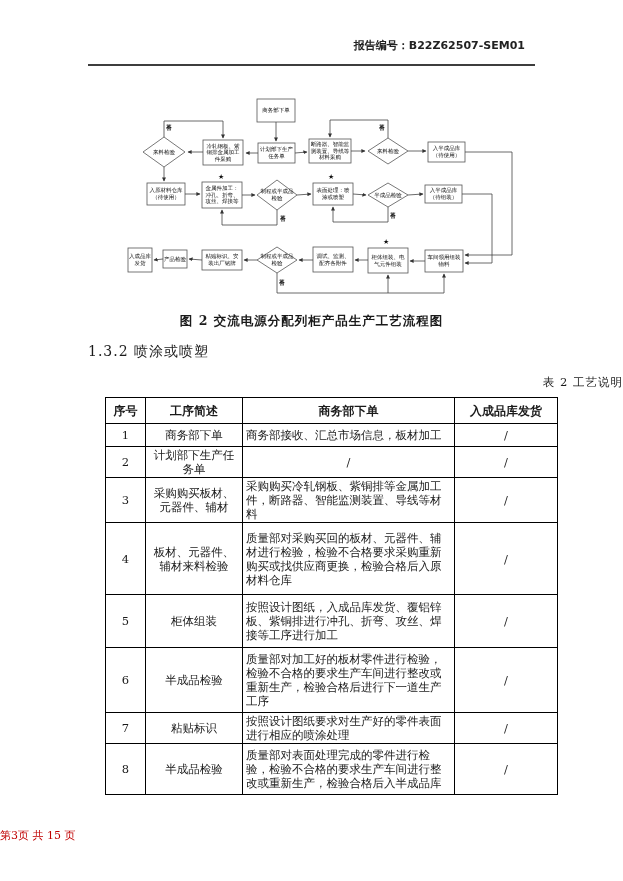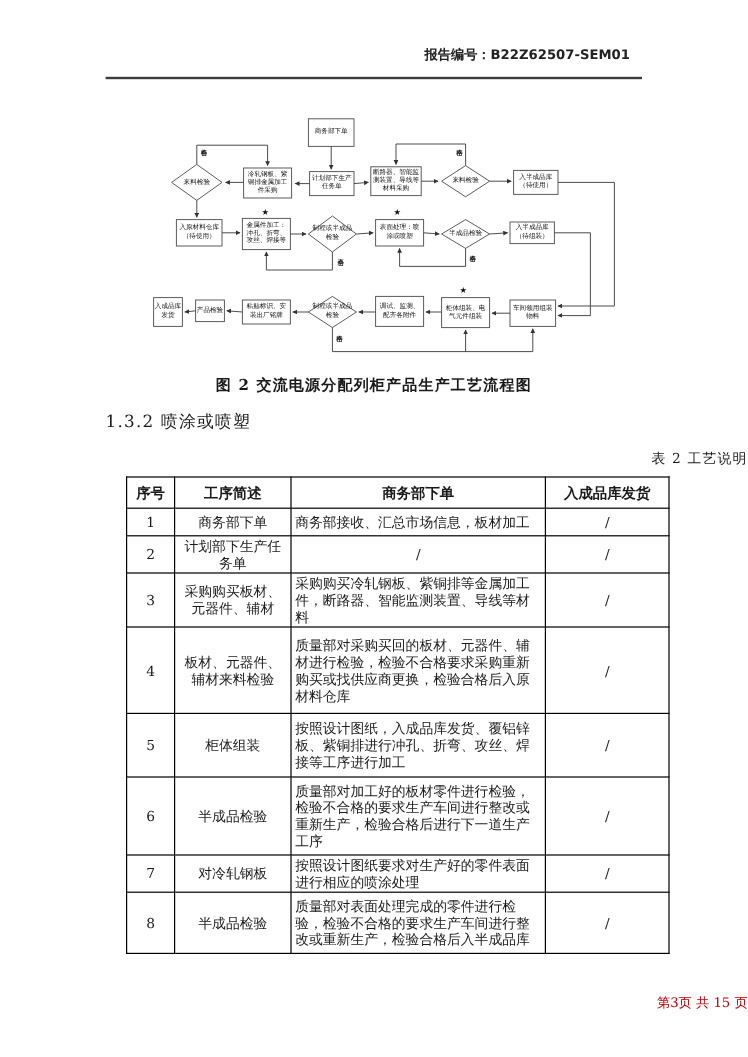--- a/index.html
+++ b/index.html
@@ -47,21 +47,21 @@
     border:1px solid #000;line-height:14px;padding:1px 3px;vertical-align:middle;
     box-sizing:border-box;overflow:hidden;
   }
   table.process th{font-weight:bold;text-align:center;font-size:12px;}
   td.c-no,td.c-em{text-align:center;}
   td.c-name{text-align:center;}
   td.c-desc{text-align:left;}
   col.w-no{width:40px;}col.w-name{width:97px;}col.w-desc{width:212px;}col.w-em{width:103px;}
 
   .page-footer{
-    position:absolute;top:828px;left:0;width:623px;text-align:right;
+    position:absolute;top:828px;left:0;width:623px;text-align:left;
     font-size:11px;color:#c00000;
   }
 </style>
 </head>
 <body>
 
 <div class="report-no">报告编号：B22Z62507-SEM01</div>
 <div class="header-rule"></div>
 
 <div class="flowchart">
@@ -204,21 +204,21 @@
     <td class="c-em">/</td>
   </tr>
   <tr style="height:65px;">
     <td class="c-no">6</td>
     <td class="c-name">半成品检验</td>
     <td class="c-desc">质量部对加工好的板材零件进行检验，检验不合格的要求生产车间进行整改或重新生产，检验合格后进行下一道生产工序</td>
     <td class="c-em">/</td>
   </tr>
   <tr style="height:31px;">
     <td class="c-no">7</td>
-    <td class="c-name">对冷轧钢板</td>
+    <td class="c-name">粘贴标识</td>
     <td class="c-desc">按照设计图纸要求对生产好的零件表面进行相应的喷涂处理</td>
     <td class="c-em">/</td>
   </tr>
   <tr style="height:51px;">
     <td class="c-no">8</td>
     <td class="c-name">半成品检验</td>
     <td class="c-desc">质量部对表面处理完成的零件进行检验，检验不合格的要求生产车间进行整改或重新生产，检验合格后入半成品库</td>
     <td class="c-em">/</td>
   </tr>
 </tbody>

